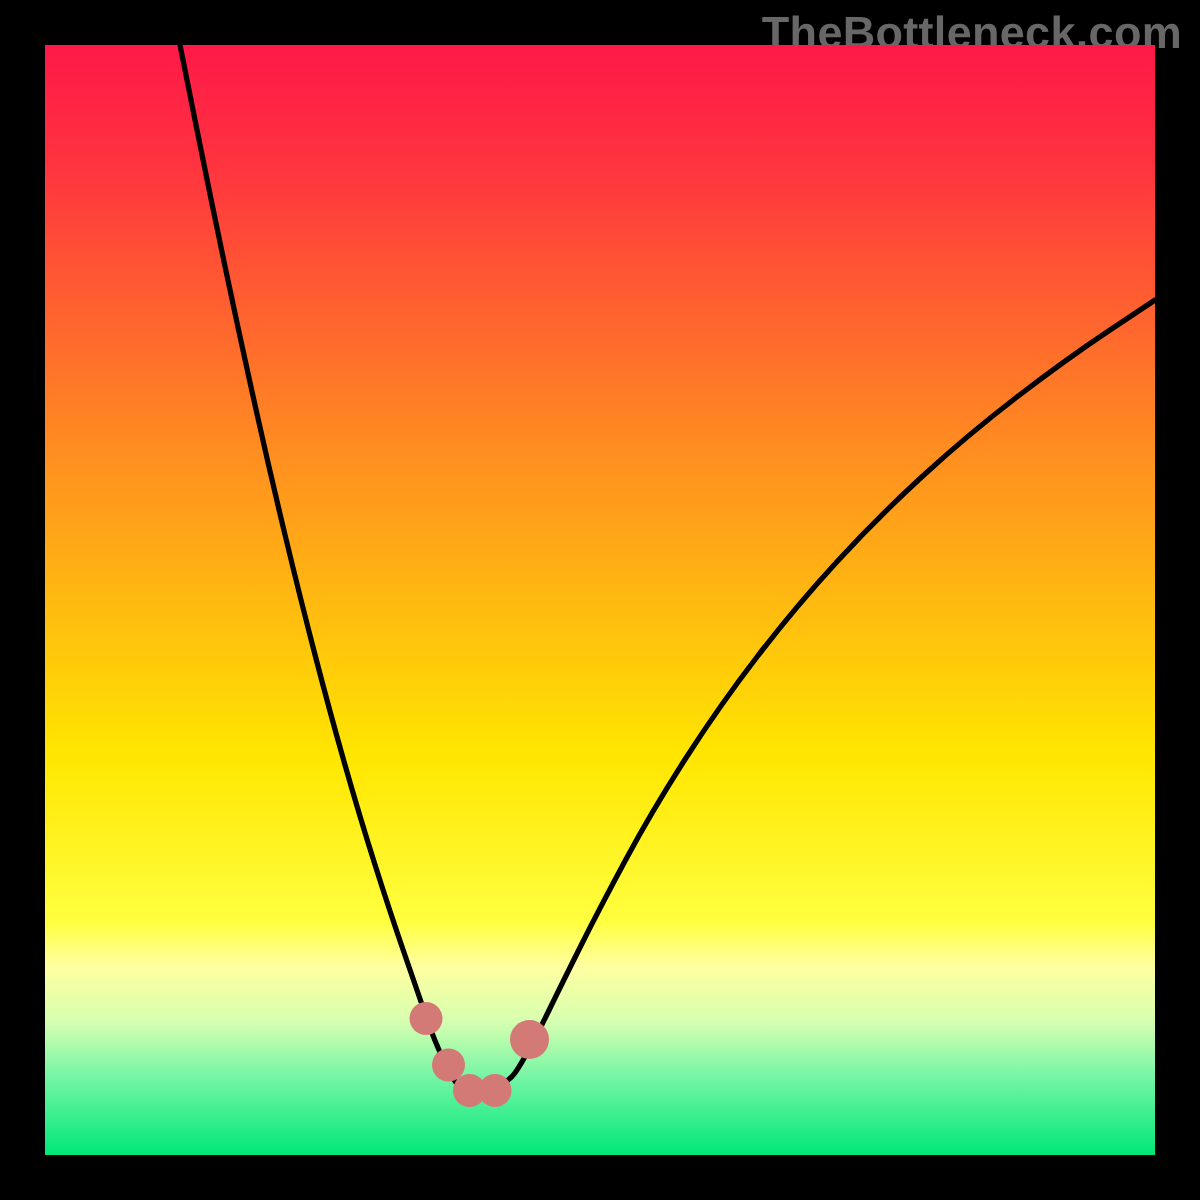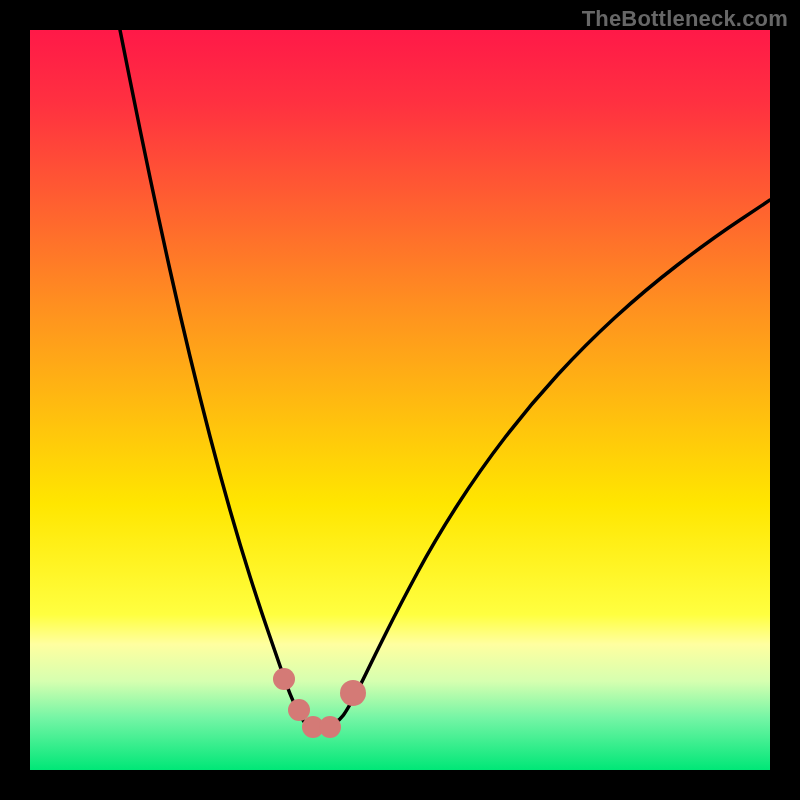--- a/index.html
+++ b/index.html
@@ -15,21 +15,21 @@
     left: 30px;
     top: 30px;
     width: 740px;
     height: 740px;
   }
   .watermark {
     position: absolute;
     top: 6px;
     right: 12px;
     font-family: Arial, Helvetica, sans-serif;
-    font-size: 22px;
+    font-size: 30px;
     font-weight: 600;
     color: #676767;
     letter-spacing: 0.2px;
   }
 </style>
 </head>
 <body>
 
 <div class="watermark">TheBottleneck.com</div>
 

